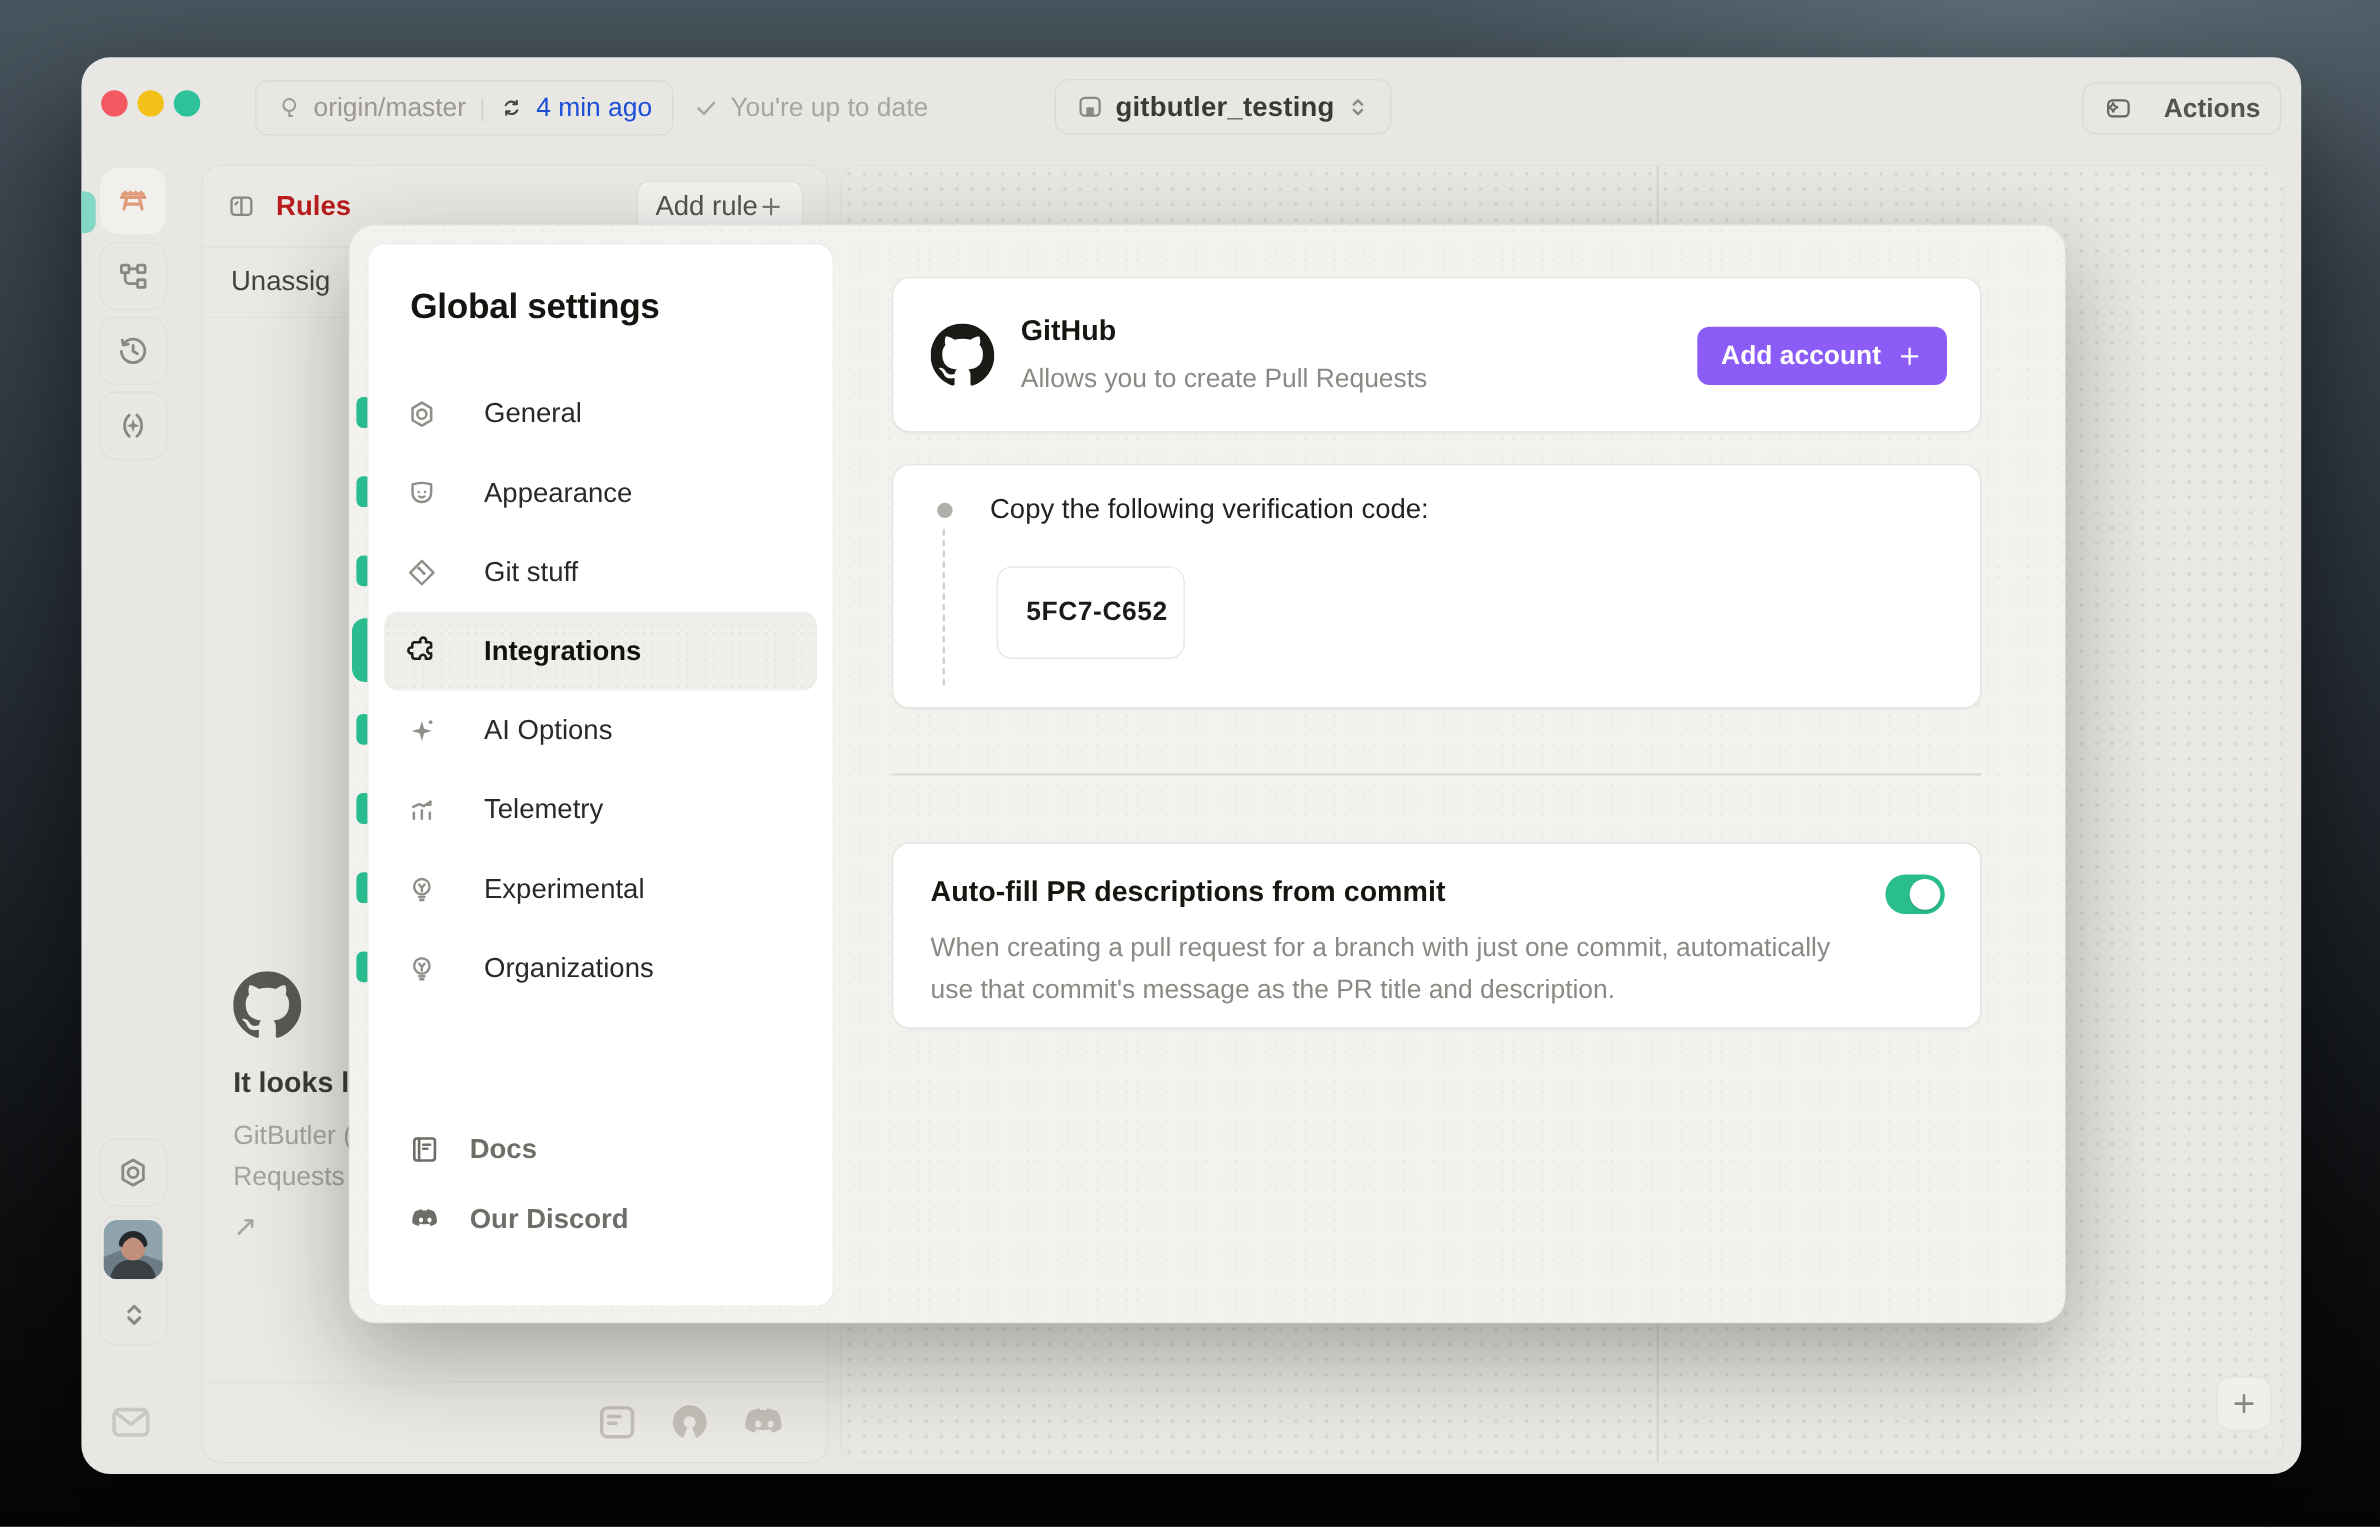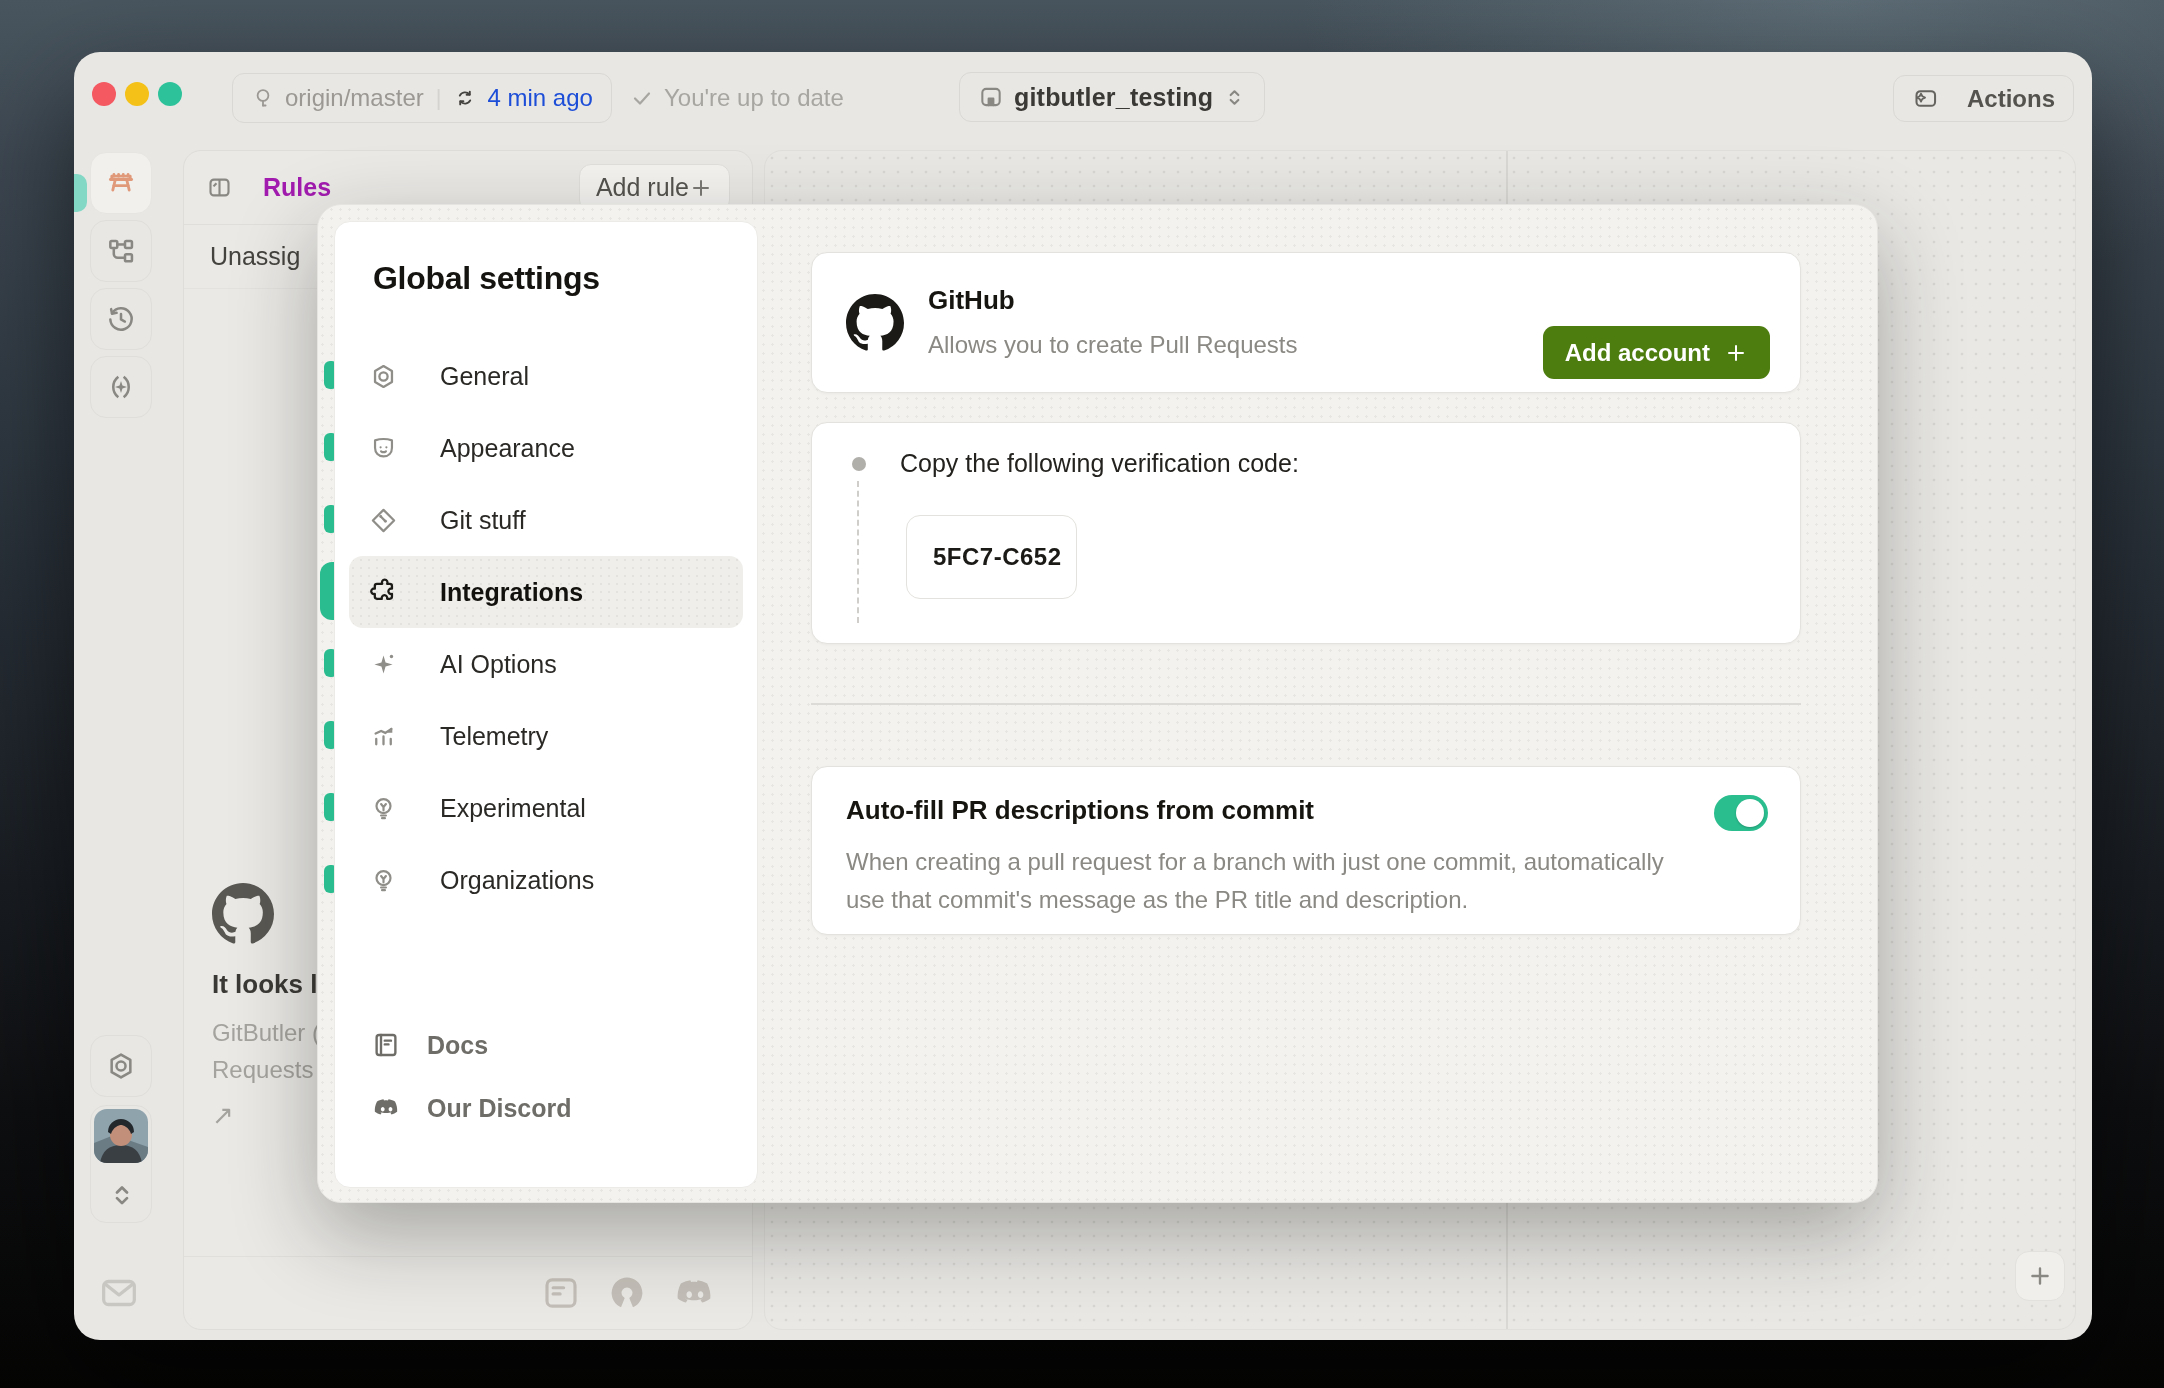--- a/index.html
+++ b/index.html
@@ -46,21 +46,21 @@
   .avatar-img{ position:absolute; left:3px; top:3px; width:54px; height:54px; border-radius:13px; overflow:hidden; }
   .avatar-chevron{ position:absolute; left:16px; top:72px; }
   .mail-btn{ position:absolute; left:22px; top:1218px; }
   
   .rules-panel{
     position:absolute; left:109px; top:98px; width:570px; height:1180px;
     background:#eae9e6; border:1.5px solid #deddda; border-radius:18px; overflow:hidden;
   }
   .rules-header{ height:74px; display:flex; align-items:center; padding:0 22px;
     border-bottom:1.5px solid #dfdedb; }
-  .rules-title{ display:flex; align-items:center; gap:30px; font-size:25px; font-weight:600; color:#a21caf; }
+  .rules-title{ display:flex; align-items:center; gap:18px; font-size:25px; font-weight:600; color:#b91c1c; }
   .add-rule{ margin-left:auto; height:48px; display:flex; align-items:center; 
     background:#f4f3f0; border:1.5px solid #e0dfdc; border-radius:12px; padding:0 16px;
     color:#55534e; font-size:25px; cursor:pointer; }
   .unassigned-row{ height:64px; display:flex; align-items:center; padding:0 26px;
     font-size:25px; color:#45433e; border-bottom:1.5px solid #e3e2df; }
   .empty-state{ position:absolute; left:28px; top:732px; width:330px; }
   .empty-state .t{ font-size:26px; font-weight:700; color:#3b3935; margin-top:24px; }
   .empty-state .l{ font-size:24px; color:#a5a39e; line-height:37px; margin-top:14px; }
   .empty-state .arrow{ font-size:26px; color:#a5a39e; margin-top:12px; }
   .rules-footer{ position:absolute; left:0; right:0; bottom:0; height:73px;
@@ -100,22 +100,22 @@
   .nav-footer-item{ position:absolute; left:22px; display:flex; align-items:center; gap:26px;
     padding-left:14px; height:50px; font-size:25px; font-weight:600; color:#6f6d67; cursor:pointer;justify-content:space-between; }
   
   .card{ position:absolute; left:493px; width:990px; background:#fff;
     border:1.5px solid #e3e2de; border-radius:16px; box-shadow:0 1px 3px rgba(0,0,0,.04); }
   .gh-card{ top:47px; height:141px;padding-left:48px; }
   .gh-logo{ position:absolute; left:34px; top:41px; }
   .gh-title{ position:absolute; left:116px; top:32px; font-size:26px; font-weight:700; color:#16150f; }
   .gh-sub{ position:absolute; left:116px; top:78px; font-size:24px; color:#8b8983; }
   .add-account{ position:absolute; right:30px; top:44px; height:53px; padding:0 22px;
-    background:#4d7c0f; border-radius:11px; display:flex; align-items:center; gap:14px;
-    color:#fff; font-size:24px; font-weight:600; cursor:pointer;margin-top:29px; }
+    background:#8b5cf6; border-radius:11px; display:flex; align-items:center; gap:14px;
+    color:#fff; font-size:24px; font-weight:600; cursor:pointer; }
   .verify-card{ top:217px; height:222px; }
   .v-dot{ position:absolute; left:40px; top:34px; width:14px; height:14px; border-radius:50%; background:#b1afaa; }
   .v-line{ position:absolute; left:45px; top:58px; bottom:20px; width:0; border-left:2px dashed #cfceca; }
   .v-label{ position:absolute; left:88px; top:26px; font-size:25px; font-weight:500; color:#23221f; }
   .code-box{ position:absolute; left:94px; top:92px; height:84px; display:flex; align-items:center;
     gap:24px; padding:0 14px 0 26px; border:1.5px solid #e3e2de; border-radius:14px; }
   .code-text{ font-size:24px; font-weight:700; color:#1b1a17; letter-spacing:.5px; }
   .copy-btn{ height:58px; display:flex; align-items:center; gap:14px; padding:0 18px;
     background:#f3f2ef; border:1.5px solid #dcdbd8; border-radius:10px;
     font-size:24px; color:#33312d; cursor:pointer; }

